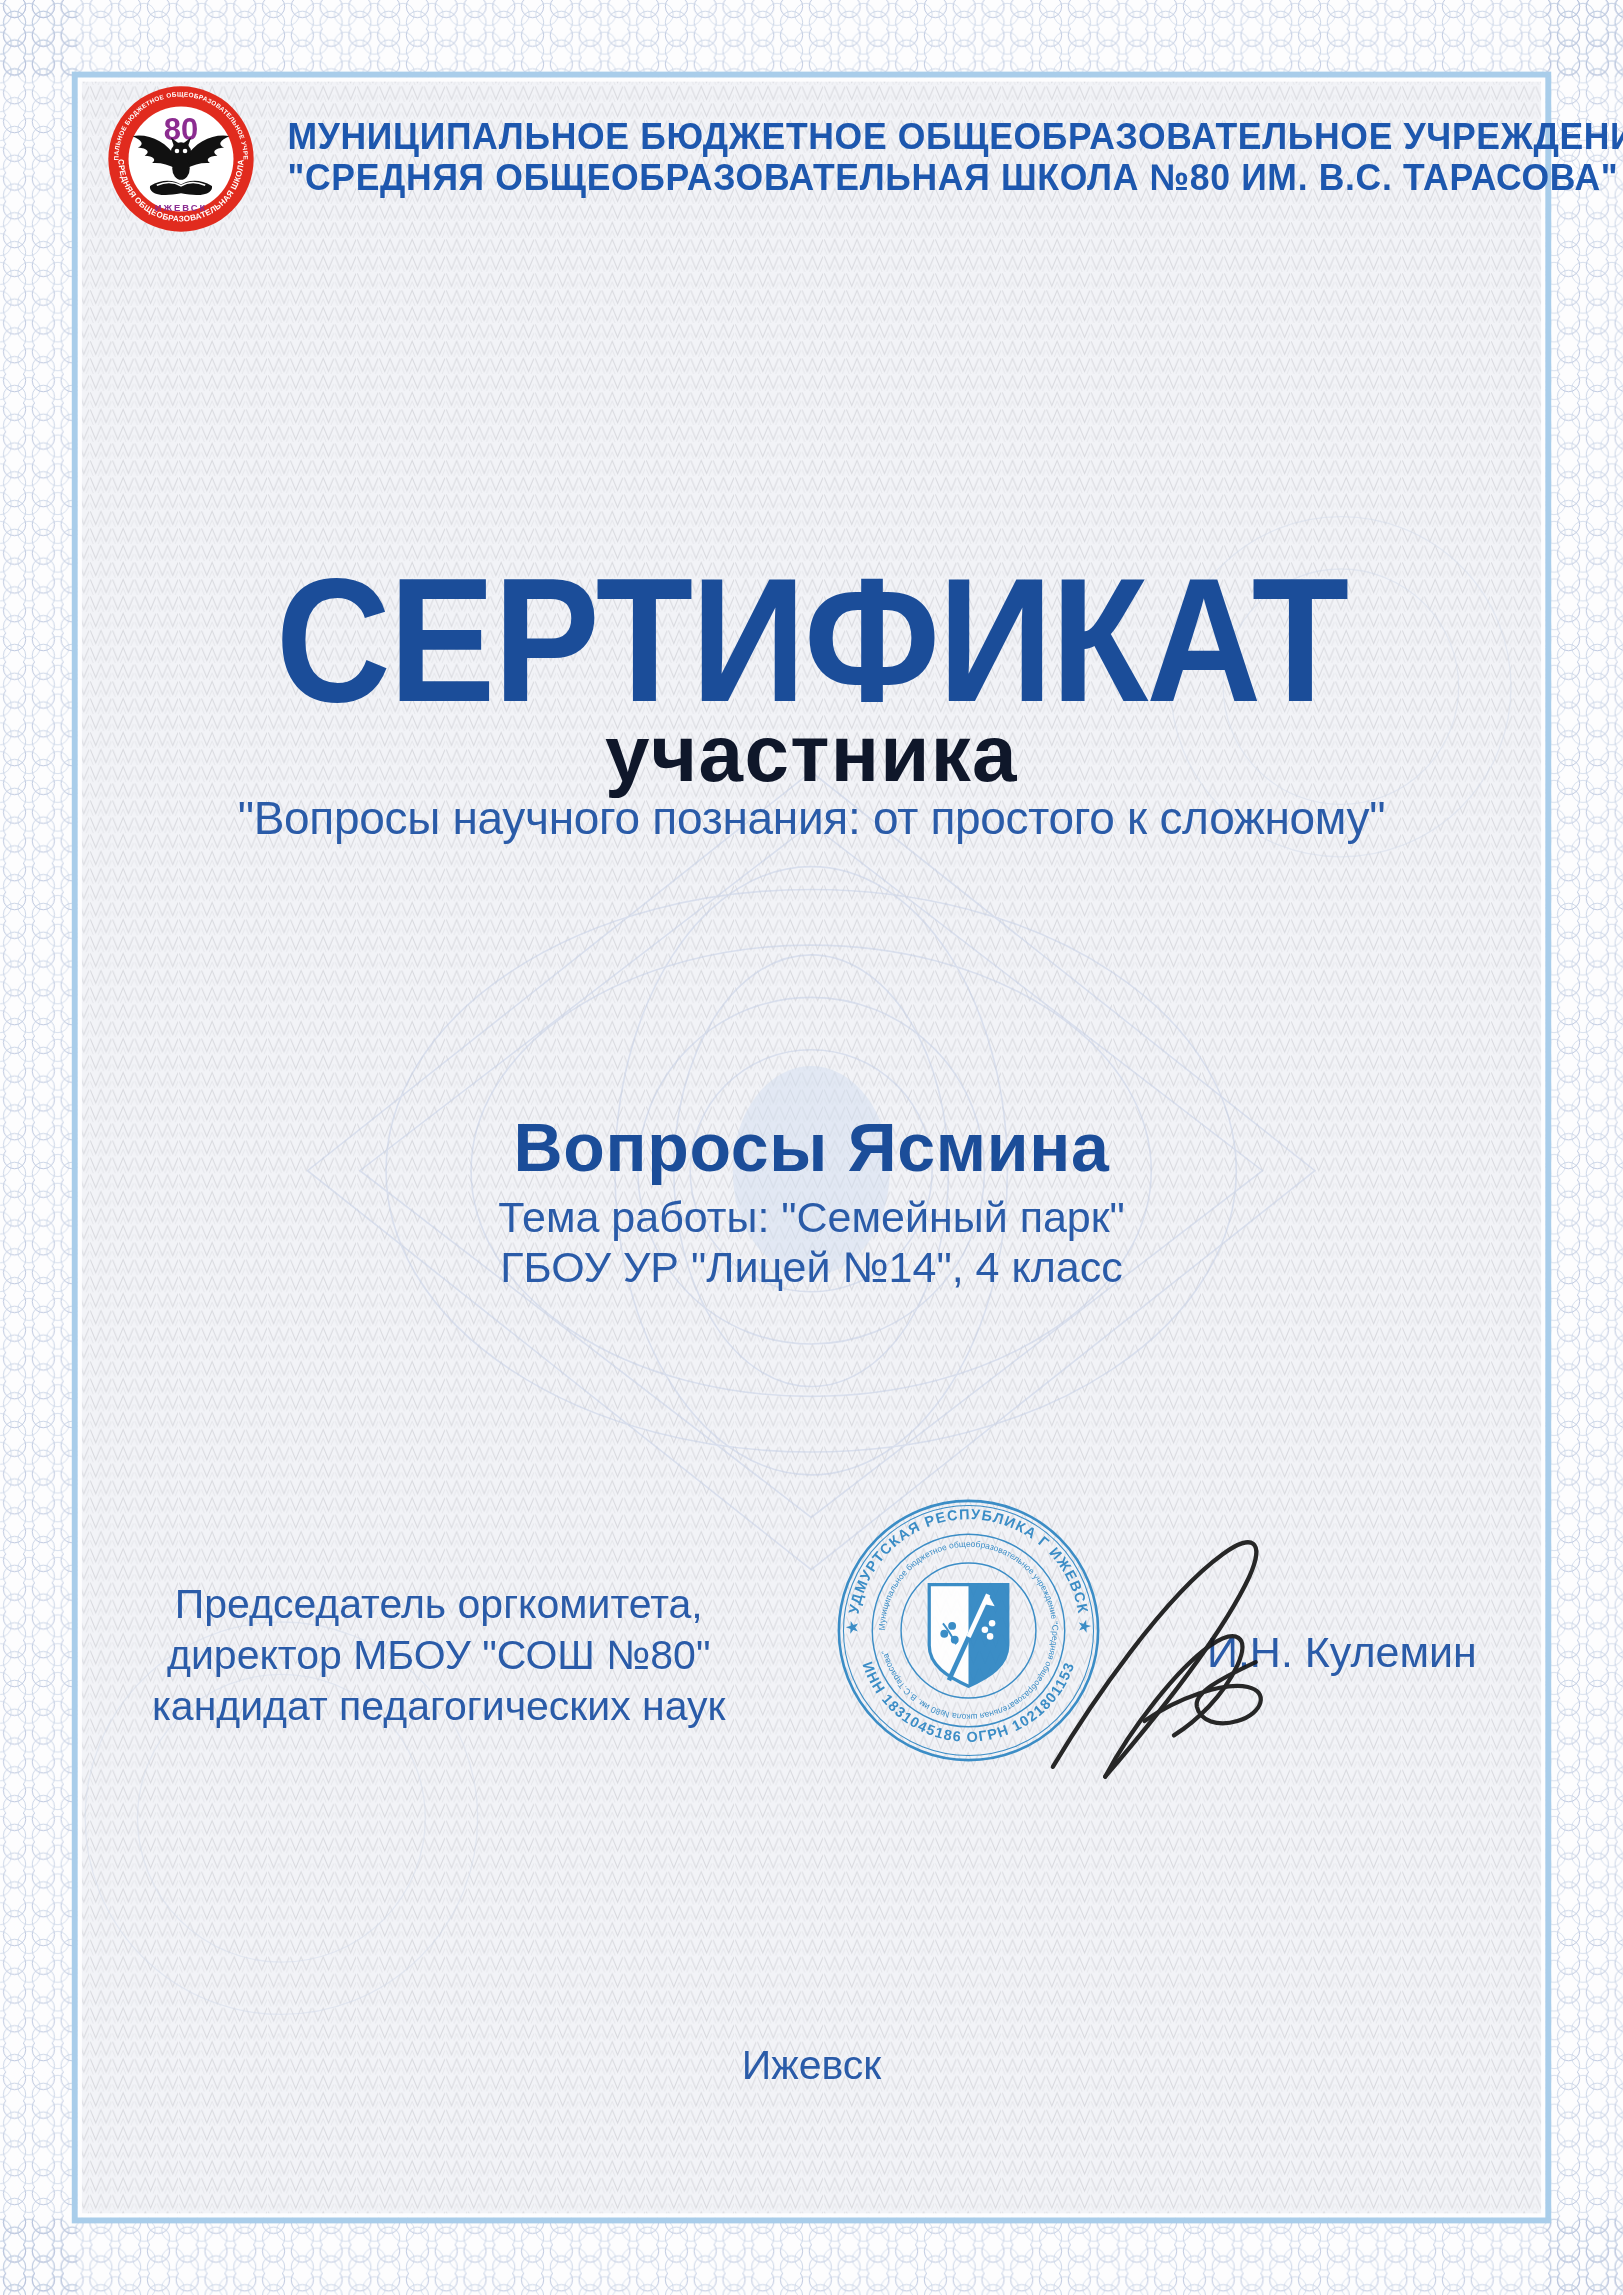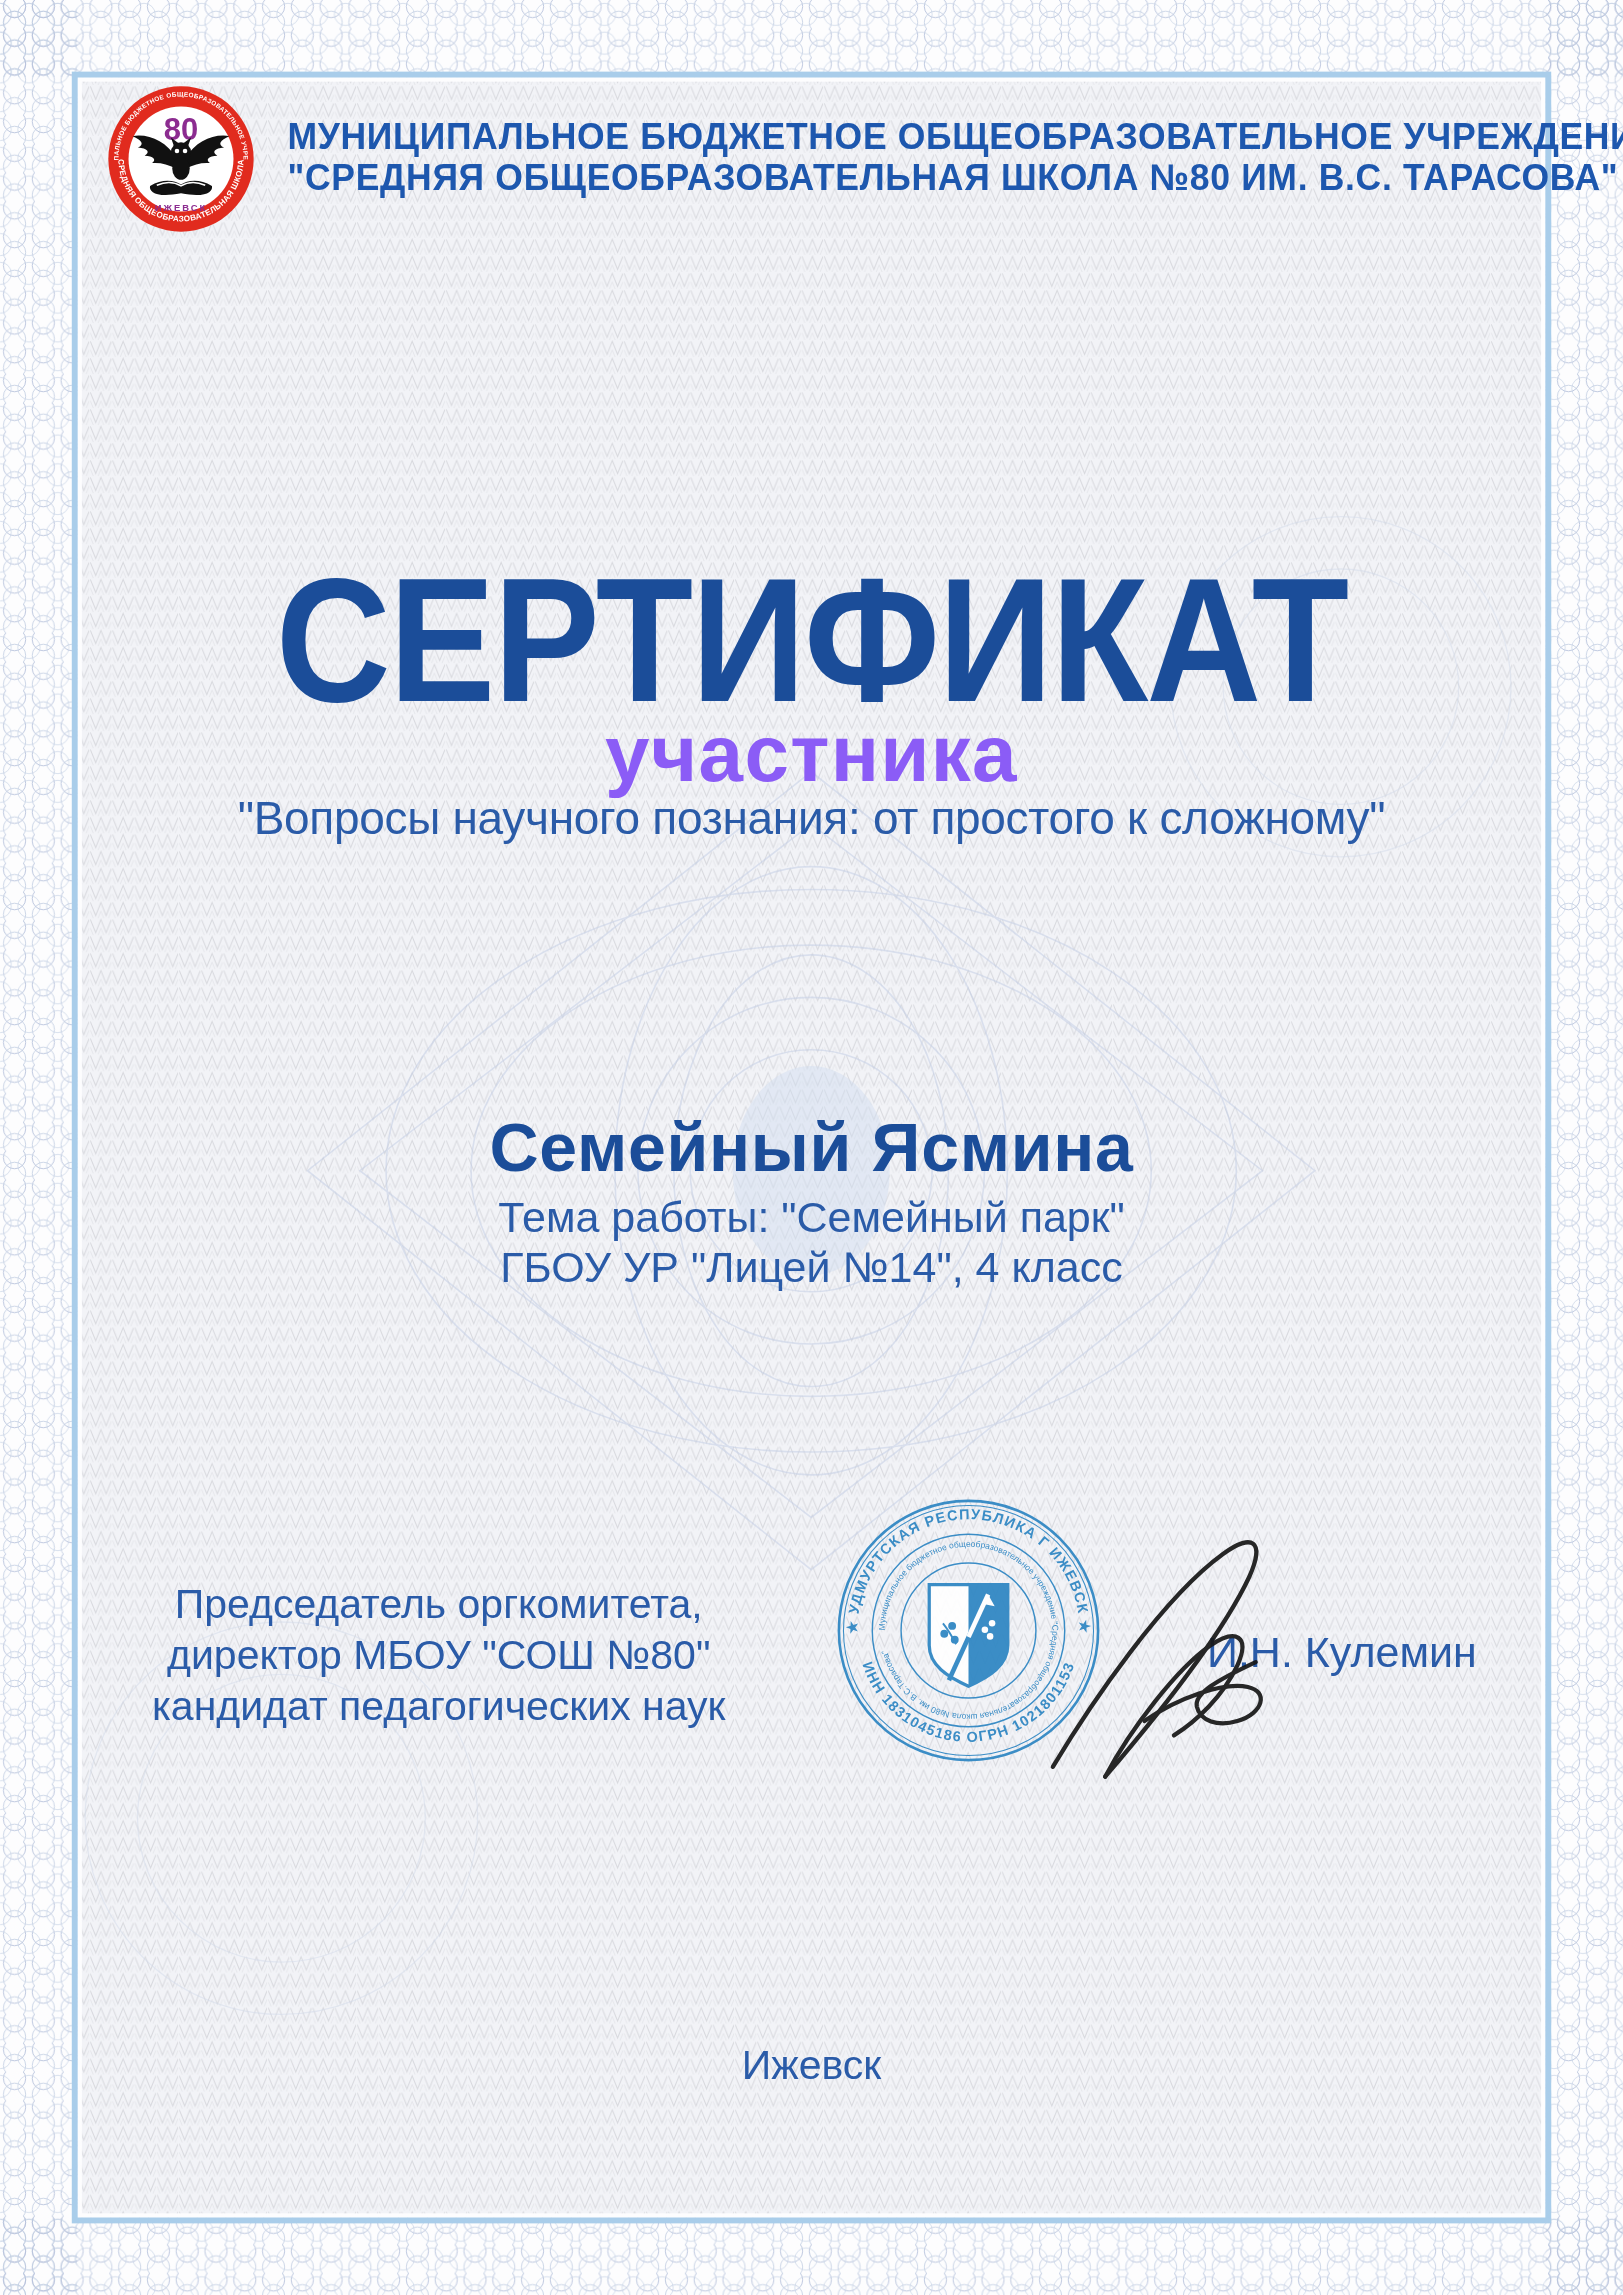--- a/index.html
+++ b/index.html
@@ -7,21 +7,21 @@
         font-family:"Liberation Sans",sans-serif;}
   .abs{position:absolute;}
   .ctr{left:77px;right:77px;text-align:center;}
   .bg-layer{left:0;top:0;width:1623px;height:2295px;z-index:0;}
   .txt{z-index:5;color:#2a5ba8;white-space:nowrap;}
   .header-block{top:116px;left:262px;right:85px;text-align:center;z-index:5;
     color:#1d57ae;font-weight:bold;font-size:37px;line-height:41px;white-space:nowrap;
     transform:scaleX(.96);transform-origin:50% 50%;letter-spacing:0.7px;}
   .cert-title{top:555px;font-size:177px;font-weight:bold;color:#1b4d99;line-height:171px;
     letter-spacing:-2px;transform:scaleX(.9);transform-origin:50% 50%;z-index:5;}
-  .cert-subtitle{top:708px;font-size:80px;font-weight:bold;color:#8b5cf6;letter-spacing:1.3px;z-index:5;}
+  .cert-subtitle{top:708px;font-size:80px;font-weight:bold;color:#0f172a;letter-spacing:1.3px;z-index:5;}
   .conf-block{top:789px;font-size:46px;line-height:58px;letter-spacing:-0.3px;}
   .name-line{top:1108px;font-size:68px;font-weight:bold;color:#1b4d99;letter-spacing:0.7px;}
   .info-block{top:1192px;font-size:43px;line-height:50px;}
   .sig-block{top:1579px;left:152px;text-align:center;font-size:41px;line-height:51px;}
   .sig-name{top:1628px;left:1207px;font-size:43px;}
   .footer-block{top:2044px;font-size:41px;line-height:42px;}
   .logo-wrap{left:107px;top:85px;width:148px;height:148px;z-index:6;}
   .stamp-wrap{left:833px;top:1495px;width:271px;height:271px;z-index:6;opacity:.93;}
   .sign-wrap{left:1007px;top:1505px;width:288px;height:288px;z-index:7;}
 </style>
@@ -111,21 +111,21 @@
     <div>"СРЕДНЯЯ ОБЩЕОБРАЗОВАТЕЛЬНАЯ ШКОЛА №80 ИМ. В.С. ТАРАСОВА"</div>
   </div>
 
   <div class="abs ctr txt cert-title">СЕРТИФИКАТ</div>
   <div class="abs ctr txt cert-subtitle">участника</div>
 
   <div class="abs ctr txt conf-block">
     <div>"Вопросы научного познания: от простого к сложному"</div>
   </div>
 
-  <div class="abs ctr txt name-line">Семейный Ясмина</div>
+  <div class="abs ctr txt name-line">Вопросы Ясмина</div>
   <div class="abs ctr txt info-block">
     <div>Тема работы: "Семейный парк"</div>
     <div>ГБОУ УР "Лицей №14", 4 класс</div>
   </div>
 
   <div class="abs txt sig-block">
     <div>Председатель оргкомитета,</div>
     <div>директор МБОУ "СОШ №80"</div>
     <div>кандидат педагогических наук</div>
   </div>

